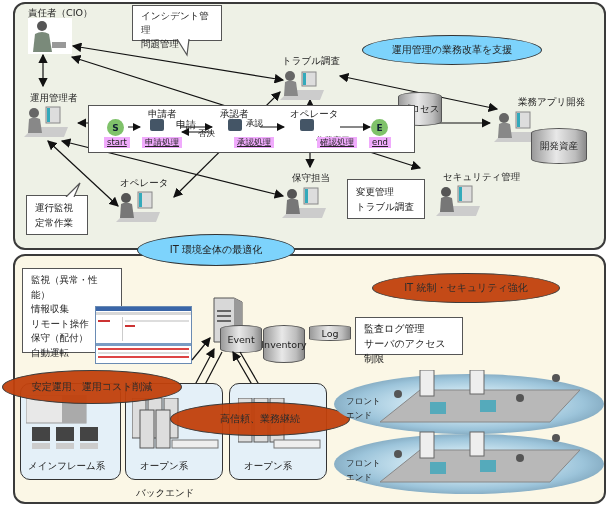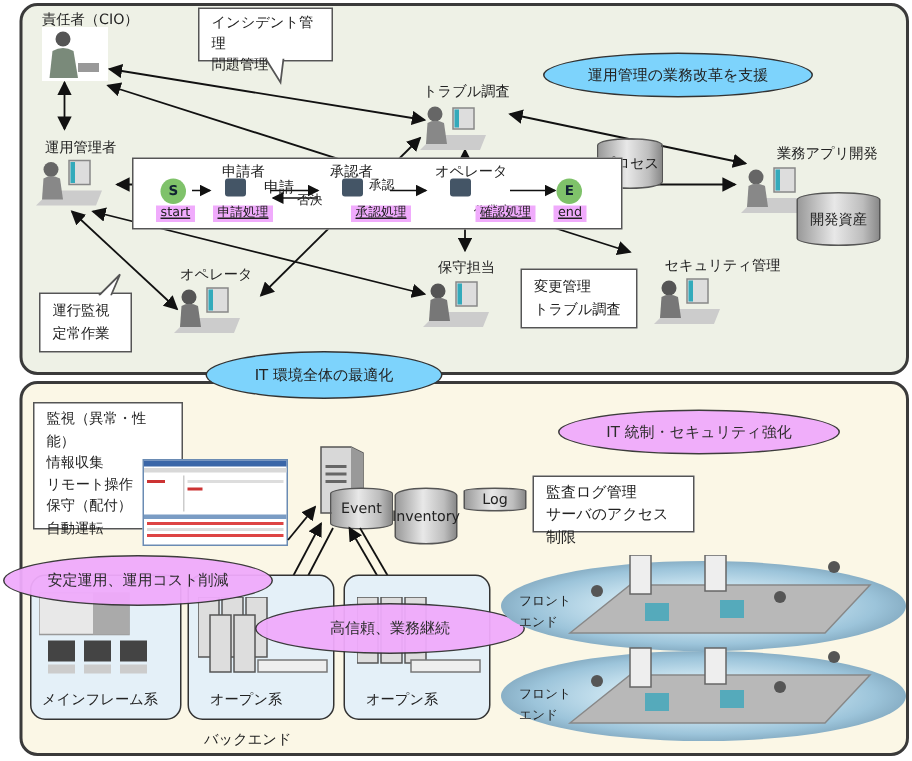--- a/index.html
+++ b/index.html
@@ -8,21 +8,21 @@
   .abs { position: absolute; }
   .panel-top { left: 13px; top: 2px; width: 593px; height: 248px; background: #eef1e6;
                border: 2px solid #3a3a3a; border-radius: 12px; }
   .panel-bottom { left: 13px; top: 254px; width: 593px; height: 250px; background: #fbf7e6;
                   border: 2px solid #3a3a3a; border-radius: 12px; }
   .lbl { font-size: 9.5px; white-space: nowrap; color: #222; }
   .box { background: #fff; border: 1.5px solid #555; font-size: 9.5px; line-height: 16px; padding: 2px 8px; }
   .ellipse { border-radius: 50%; display: flex; align-items: center; justify-content: center;
              font-size: 10px; border: 1.5px solid #333; }
   .ell-blue { background: #7dd3fc; }
-  .ell-green { background: #f0abfc; opacity: 0.95; }
+  .ell-green { background: #c2410c; opacity: 0.95; }
   .flowbox { left: 88px; top: 105px; width: 327px; height: 48px; background: #fff; border: 1.5px solid #555; }
   .badge-y { background: #f0abfc; font-size: 8.5px; padding: 0 3px; line-height: 11px; text-decoration: underline; }
   .hex { width: 17px; height: 17px; border-radius: 50%; background: #7fc26a; color: #123;
          font-weight: bold; font-size: 9px; display: flex; align-items: center; justify-content: center; }
   .cyl { background: linear-gradient(90deg, #9a9a9a, #e8e8e8 45%, #bdbdbd 80%, #8a8a8a);
          border: 1px solid #555; border-radius: 50% / 14%; display: flex; align-items: center;
          justify-content: center; font-size: 9.5px; color: #222; }
   .person { width: 44px; height: 36px; }
   .subpanel { background: #e4f0f8; border: 1.5px solid #333; border-radius: 10px; }
   .floor { border-radius: 50%; background: radial-gradient(ellipse at center, #dff2fa 20%, #9cc4da 60%, #557890 100%); }

